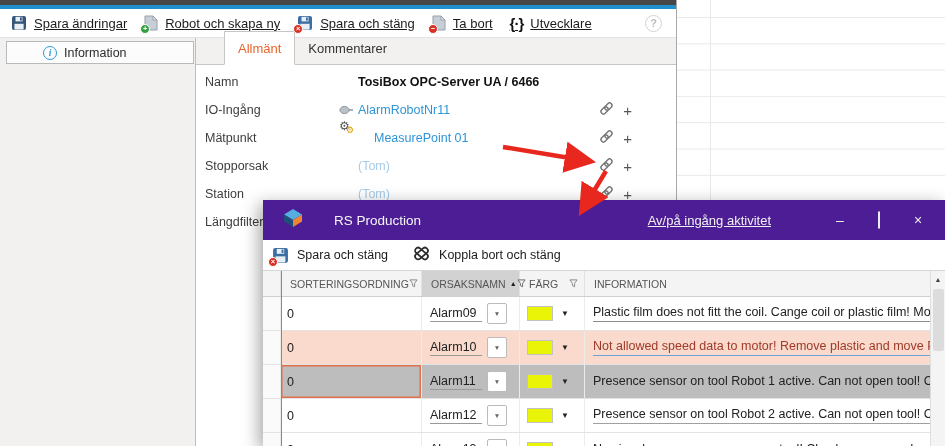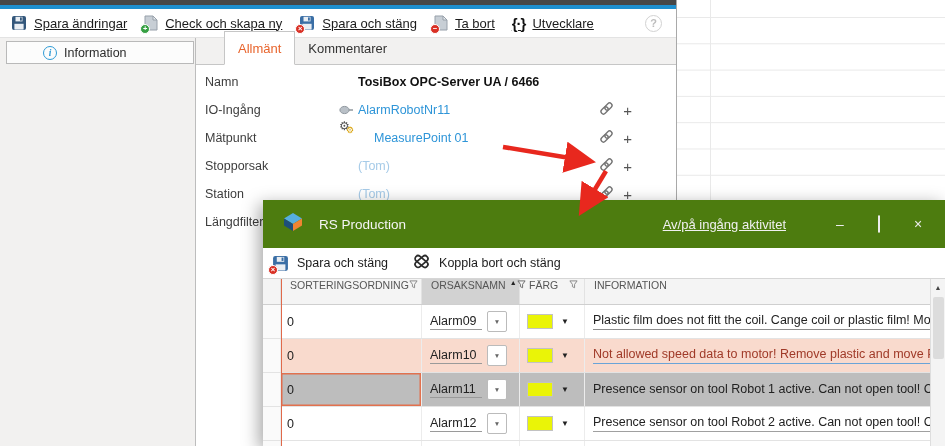--- a/index.html
+++ b/index.html
@@ -55,36 +55,36 @@
   .empty-val { color:#a6cbe8; }
   .row-actions { margin-left:auto; display:flex; align-items:center; gap:9px; padding-right:44px; }
   .plus-glyph { font-size:15px; color:#555; line-height:1; }
   .gear-wrap { position:relative; width:16px; height:16px; }
   .gear-big { position:absolute; left:0; top:-3px; font-size:12px; color:#555; }
   .gear-small { position:absolute; left:7px; top:3px; font-size:9px; color:#d79f00; }
 
   
   .modal { position:absolute; left:263px; top:200px; width:682px; height:246px; background:#fff; z-index:10;
     box-shadow:-4px 4px 16px rgba(0,0,0,.35); overflow:hidden; }
-  .modal-titlebar { height:48px; background:#4d7c0f; display:flex; align-items:center; padding-left:20px; }
+  .modal-titlebar { height:40px; background:#4c1d95; display:flex; align-items:center; padding-left:20px;gap:15px; }
   .modal-title { color:#f5f5f5; font-size:13.5px; margin-left:16px; }
   .modal-context { color:#f0f0f0; font-size:13px; margin-left:auto;text-decoration:underline; }
   .win-btns { display:flex; align-items:center; gap:25px; margin-left:47px; padding-right:20px; }
   .win-btn { color:#ececec; font-size:14px; width:14px; text-align:center; line-height:1; cursor:default; }
   .max-box { width:10px; height:9px; border:1.6px solid #ececec; border-radius:1px; }
 
   .modal-toolbar { height:31px; display:flex; align-items:center; gap:24px; padding-left:9px;
     border-bottom:1px solid #d6d6d6; background:#fff; }
   .mbtn { display:flex; align-items:center; gap:8px; font-size:12.5px; color:#1b1b1b; white-space:nowrap; }
 
   .grid { position:relative; height:179px; }
   .grid::before { content:""; position:absolute; left:18px; top:0; bottom:0; width:1px; background:#e0694a; z-index:5; }
   .grid-header { display:flex; height:26px; background:#f4f4f4; border-bottom:1px solid #cfcfcf;
     font-size:10.5px; color:#555; margin-right:15px; }
-  .h-cell { display:flex; padding-left:9px; border-right:1px solid #e2e2e2; white-space:nowrap; }
+  .h-cell { display:flex; align-items:center; padding-left:9px; border-right:1px solid #e2e2e2; white-space:nowrap; }
   .h-cell.sorted { background:#d2d2d2; }
   .funnel { margin-left:auto; margin-right:6px; flex:none; }
   .sort-arrow { font-size:7px; color:#222; margin-left:4px; }
   .c-ind { width:18px; flex:none; padding:0; }
   .c-order { width:141px; flex:none; }
   .c-name { width:98px; flex:none; }
   .c-color { width:65px; flex:none; }
   .c-info { flex:1; border-right:none; }
 
   .grid-rows { margin-right:15px; }
@@ -142,21 +142,21 @@
       <span>Spara ändringar</span>
     </div>
     <div class="tbtn">
       <span class="icon-wrap">
         <svg width="14" height="16" viewBox="0 0 14 16">
             <path d="M1 1 h8 l4 4 v10 h-12 z" fill="#c7ced5" stroke="#97a0aa" stroke-width="1"></path>
             <path d="M9 1 l4 4 h-4 z" fill="#e8ebee" stroke="#97a0aa" stroke-width="1"></path>
           </svg>
         <span class="badge green">+</span>
       </span>
-      <span>Check och skapa ny</span>
+      <span>Robot och skapa ny</span>
     </div>
     <div class="tbtn">
       <span class="icon-wrap">
         <svg width="16" height="16" viewBox="0 0 16 16">
             <rect x="1" y="1" width="14" height="14" rx="2" fill="#3a6ea5"></rect>
             <rect x="4.5" y="1.8" width="7" height="4.6" fill="#e9eef3"></rect>
             <rect x="9" y="2.4" width="1.8" height="3.2" fill="#3a6ea5"></rect>
             <rect x="3.4" y="8.8" width="9.2" height="5.8" fill="#e9eef3"></rect>
           </svg>
         <span class="badge red">×</span>

